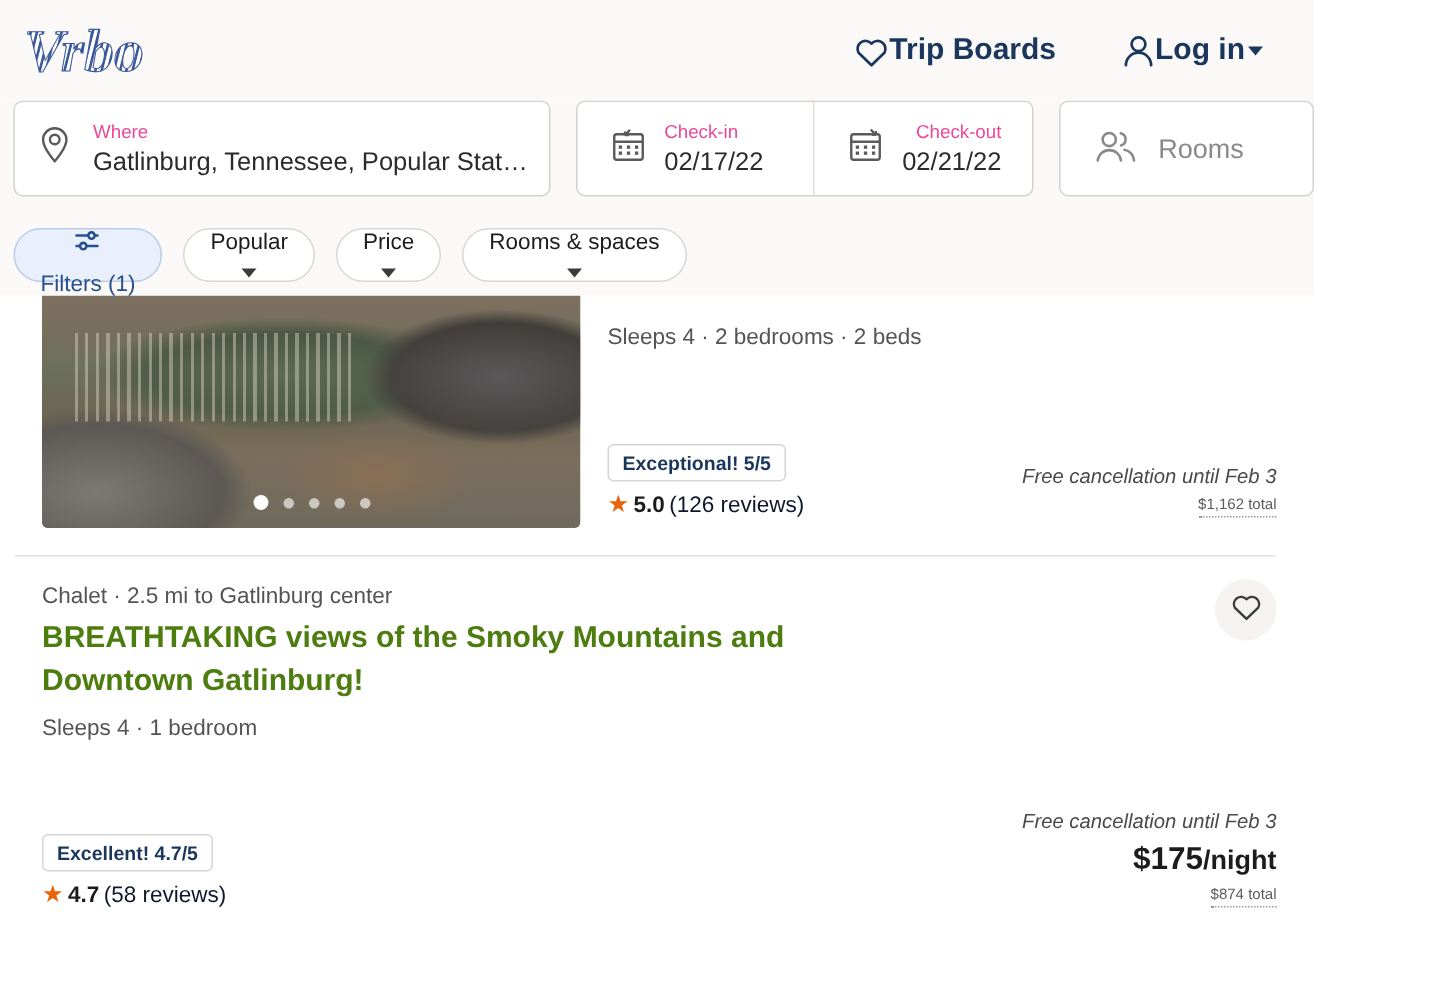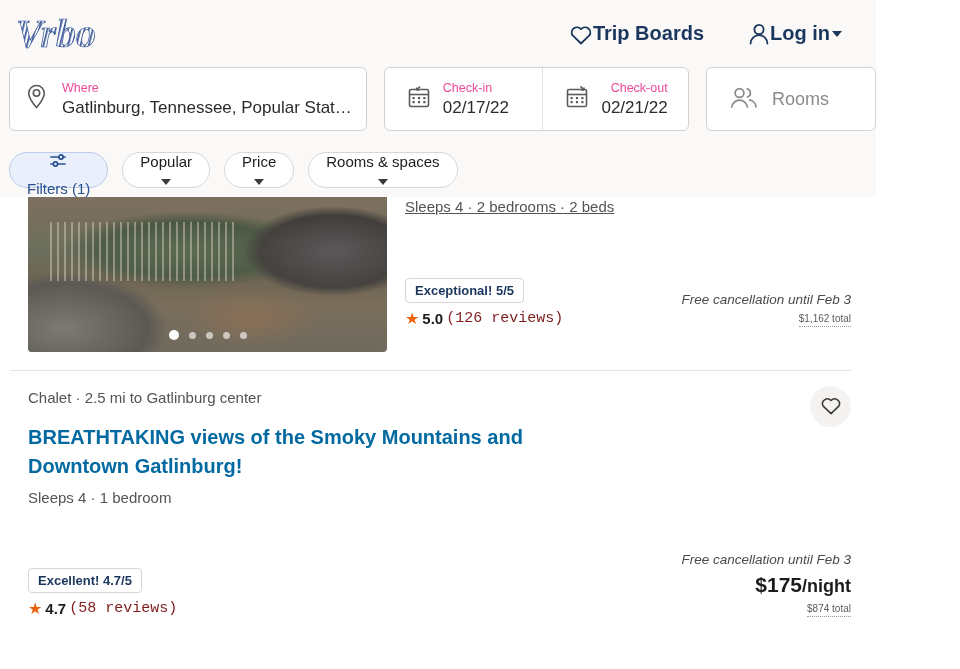--- a/index.html
+++ b/index.html
@@ -150,22 +150,22 @@
     position: absolute; left: 50%; transform: translateX(-50%);
     bottom: 12px; display: flex; align-items: center; gap: 10px;
   }
   .dot { width: 7px; height: 7px; border-radius: 50%;
     background: rgba(255,255,255,.62); cursor: pointer; }
   .dot.on { width: 10px; height: 10px; background: #fff; }
 
   .info { flex: 1; position: relative; display: flex; flex-direction: column; }
   .meta { font-size: 15px; color: #555353; line-height: 19px; }
   .title {
-    font-size: 20px; font-weight: bold; color: #0369a1;
-    line-height: 29px; margin-top: 16px; max-width: 500px;
+    font-size: 20px; font-weight: bold; color: #4d7c0f;
+    line-height: 29px; margin-top: 4px; max-width: 500px;
     cursor: pointer;
   }
   .subline { font-size: 15px; color: #555353; margin-top: 8px; }
   .save-btn {
     position: absolute; right: 0; top: -2px;
     width: 41px; height: 41px; border-radius: 50%;
     background: #f4f3f1;
     display: flex; align-items: center; justify-content: center;
     cursor: pointer;
   }
@@ -173,21 +173,21 @@
   .bottom-row { display: flex; align-items: flex-end; justify-content: space-between; }
   .rating-col { display: flex; flex-direction: column; gap: 7px; }
   .badge-rating {
     align-self: flex-start;
     border: 1px solid #d7d5d3; border-radius: 4px;
     padding: 4px 9px; font-size: 13px; font-weight: bold; color: #1b365d;
   }
   .stars { display: flex; align-items: center; gap: 3px; font-size: 15px; }
   .star { color: #e8630a; font-size: 16px; line-height: 1; }
   .rv-num { font-weight: bold; color: #1c1c1c; }
-  .rv-count { color: #7f1d1d; font-family: Liberation Mono, monospace; }
+  .rv-count { color: #0f172a; }
 
   .price-col { text-align: right; display: flex; flex-direction: column; gap: 6px; }
   .cancel-txt { font-size: 13.5px; font-style: italic; color: #4a4a4a; }
   .price-main { font-size: 18px; color: #1c1c1c; }
   .price-main b { font-size: 21px; }
   .price-total {
     font-size: 10px; color: #5d5b59;
     border-bottom: 1px dotted #9b9997;
     align-self: flex-end; padding-bottom: 2px; cursor: pointer;
   }
@@ -346,21 +346,21 @@
         <div class="dots">
           <span class="dot on"></span>
           <span class="dot"></span>
           <span class="dot"></span>
           <span class="dot"></span>
           <span class="dot"></span>
         </div>
       </div>
 
       <div class="info">
-        <div class="meta" style="text-decoration:underline;">Sleeps 4 · 2 bedrooms · 2 beds</div>
+        <div class="meta" style="margin-top:18px;">Sleeps 4 · 2 bedrooms · 2 beds</div>
 
         <div class="bottom-row" style="margin-top:62px;">
           <div class="rating-col">
             <span class="badge-rating">Exceptional! 5/5</span>
             <span class="stars">
               <span class="star">★</span>
               <span class="rv-num">5.0</span>
               <span class="rv-count">(126 reviews)</span>
             </span>
           </div>

